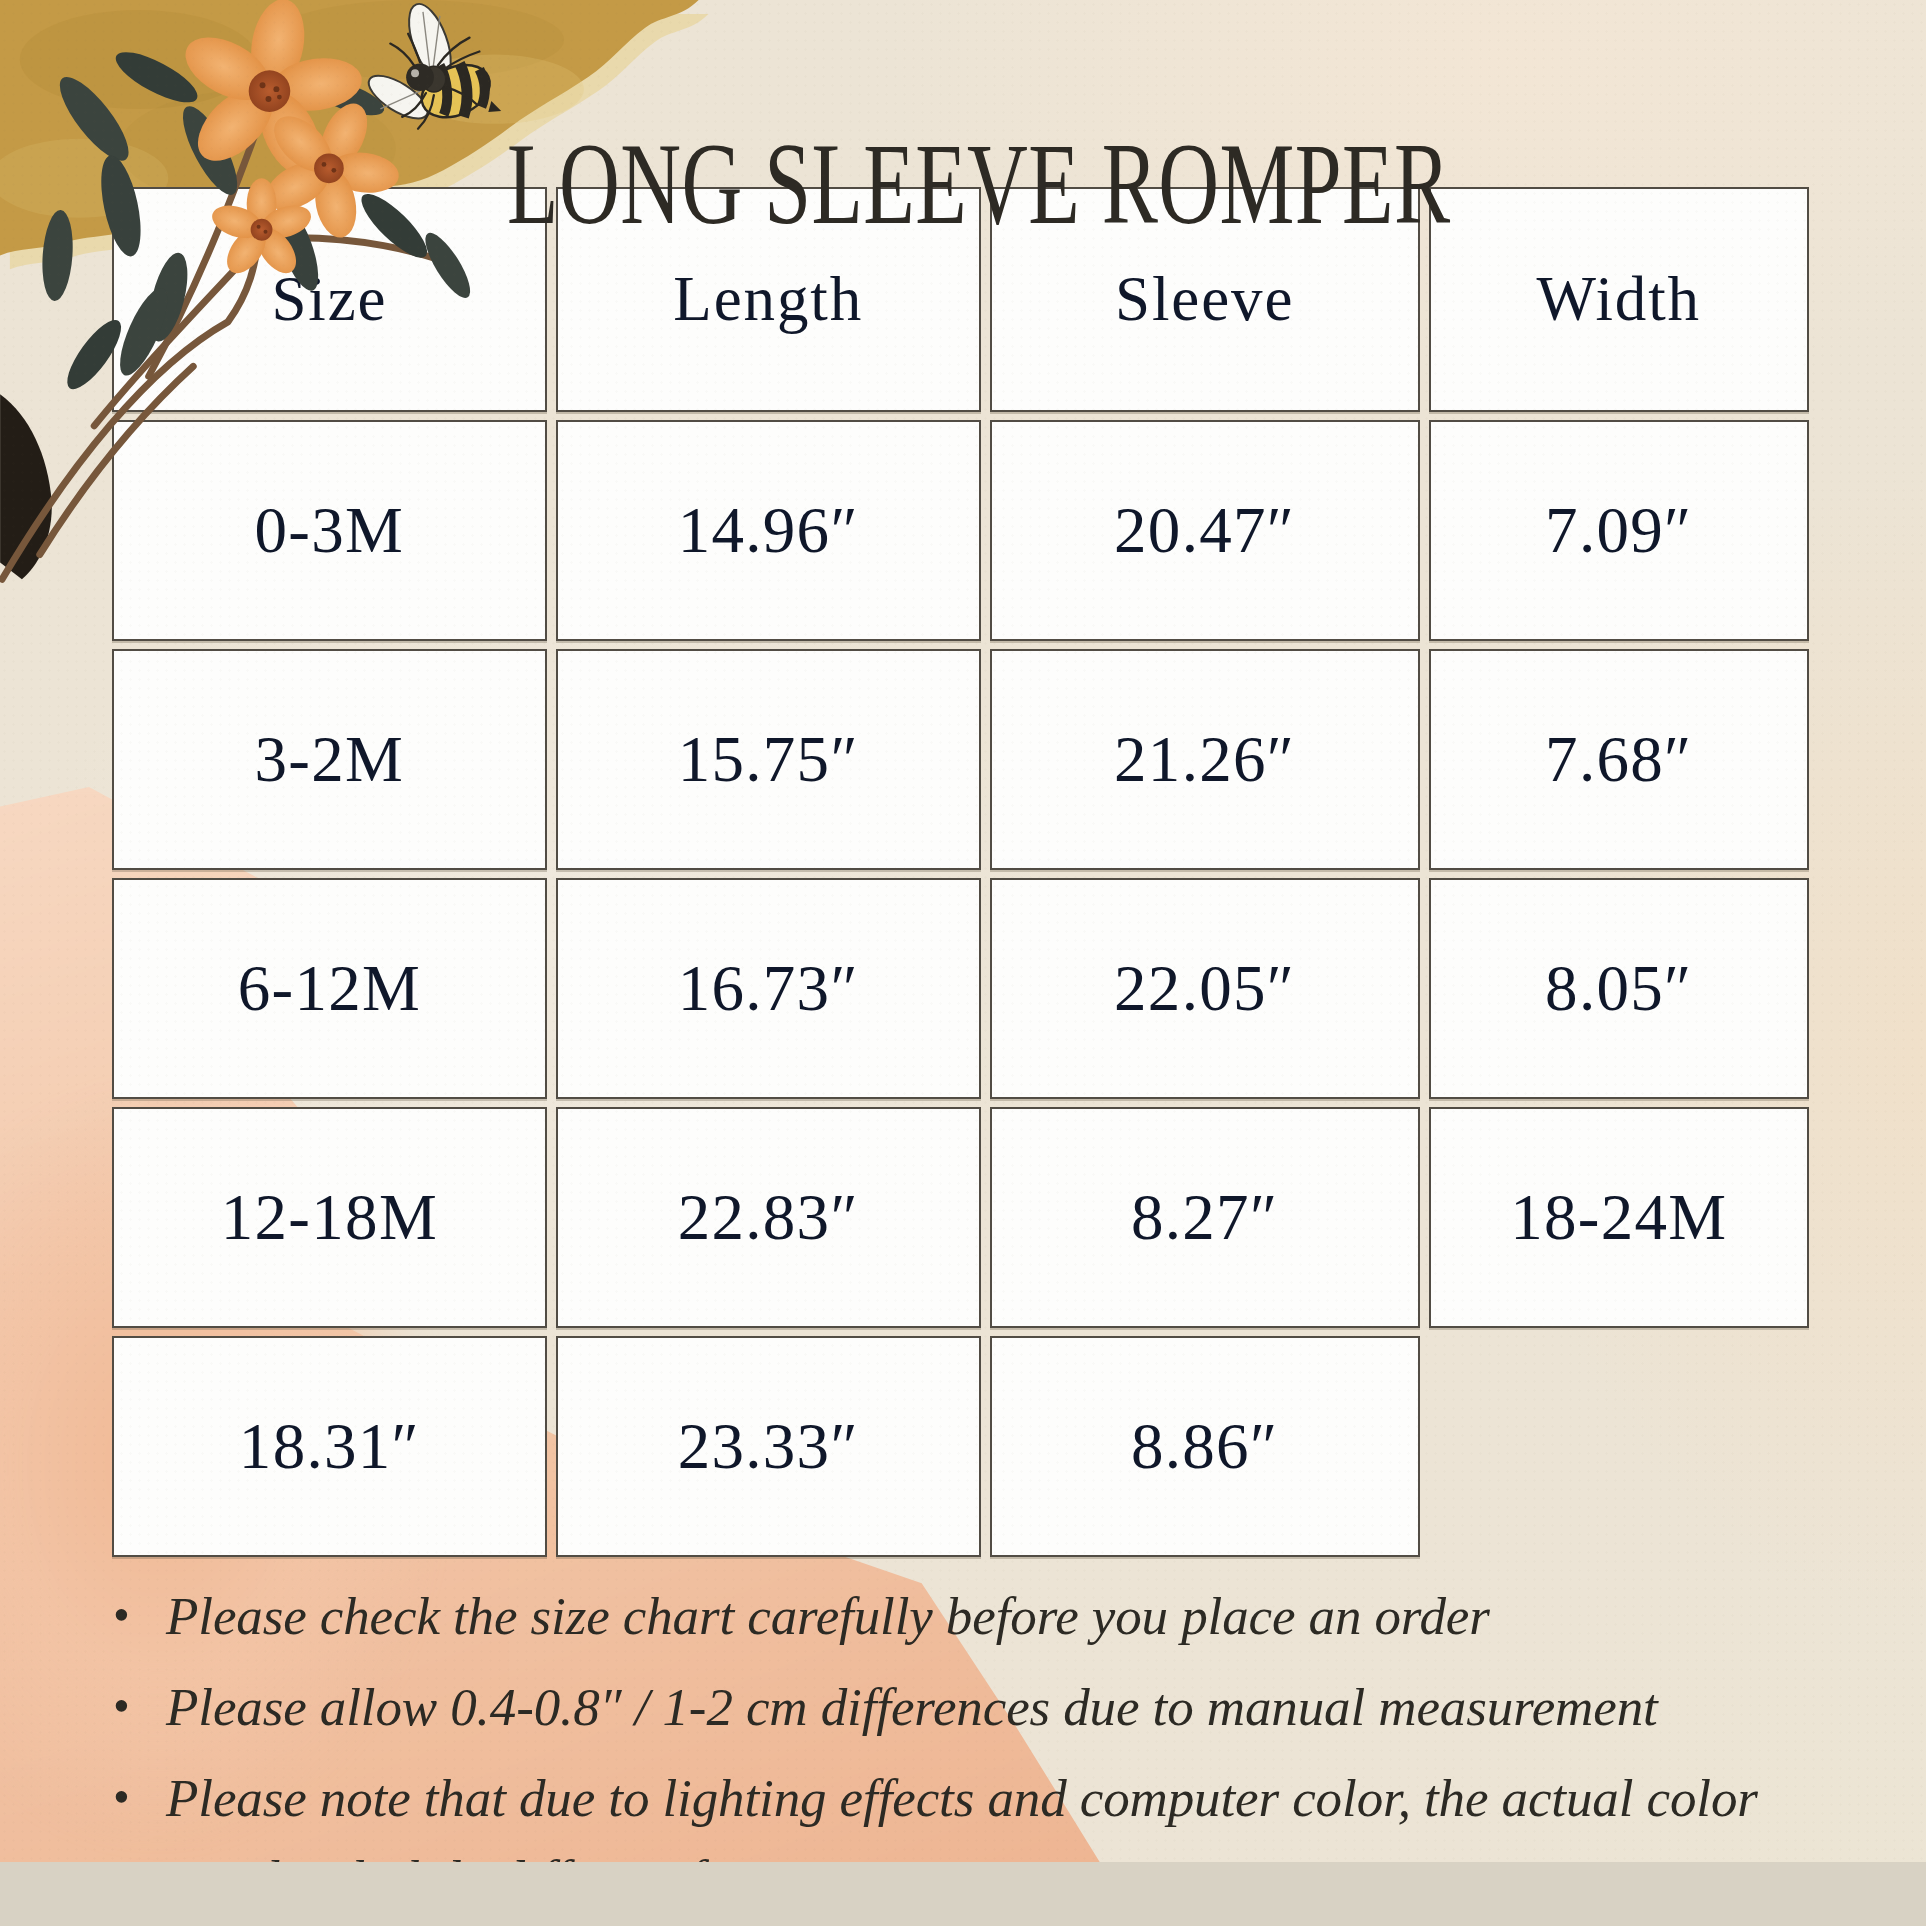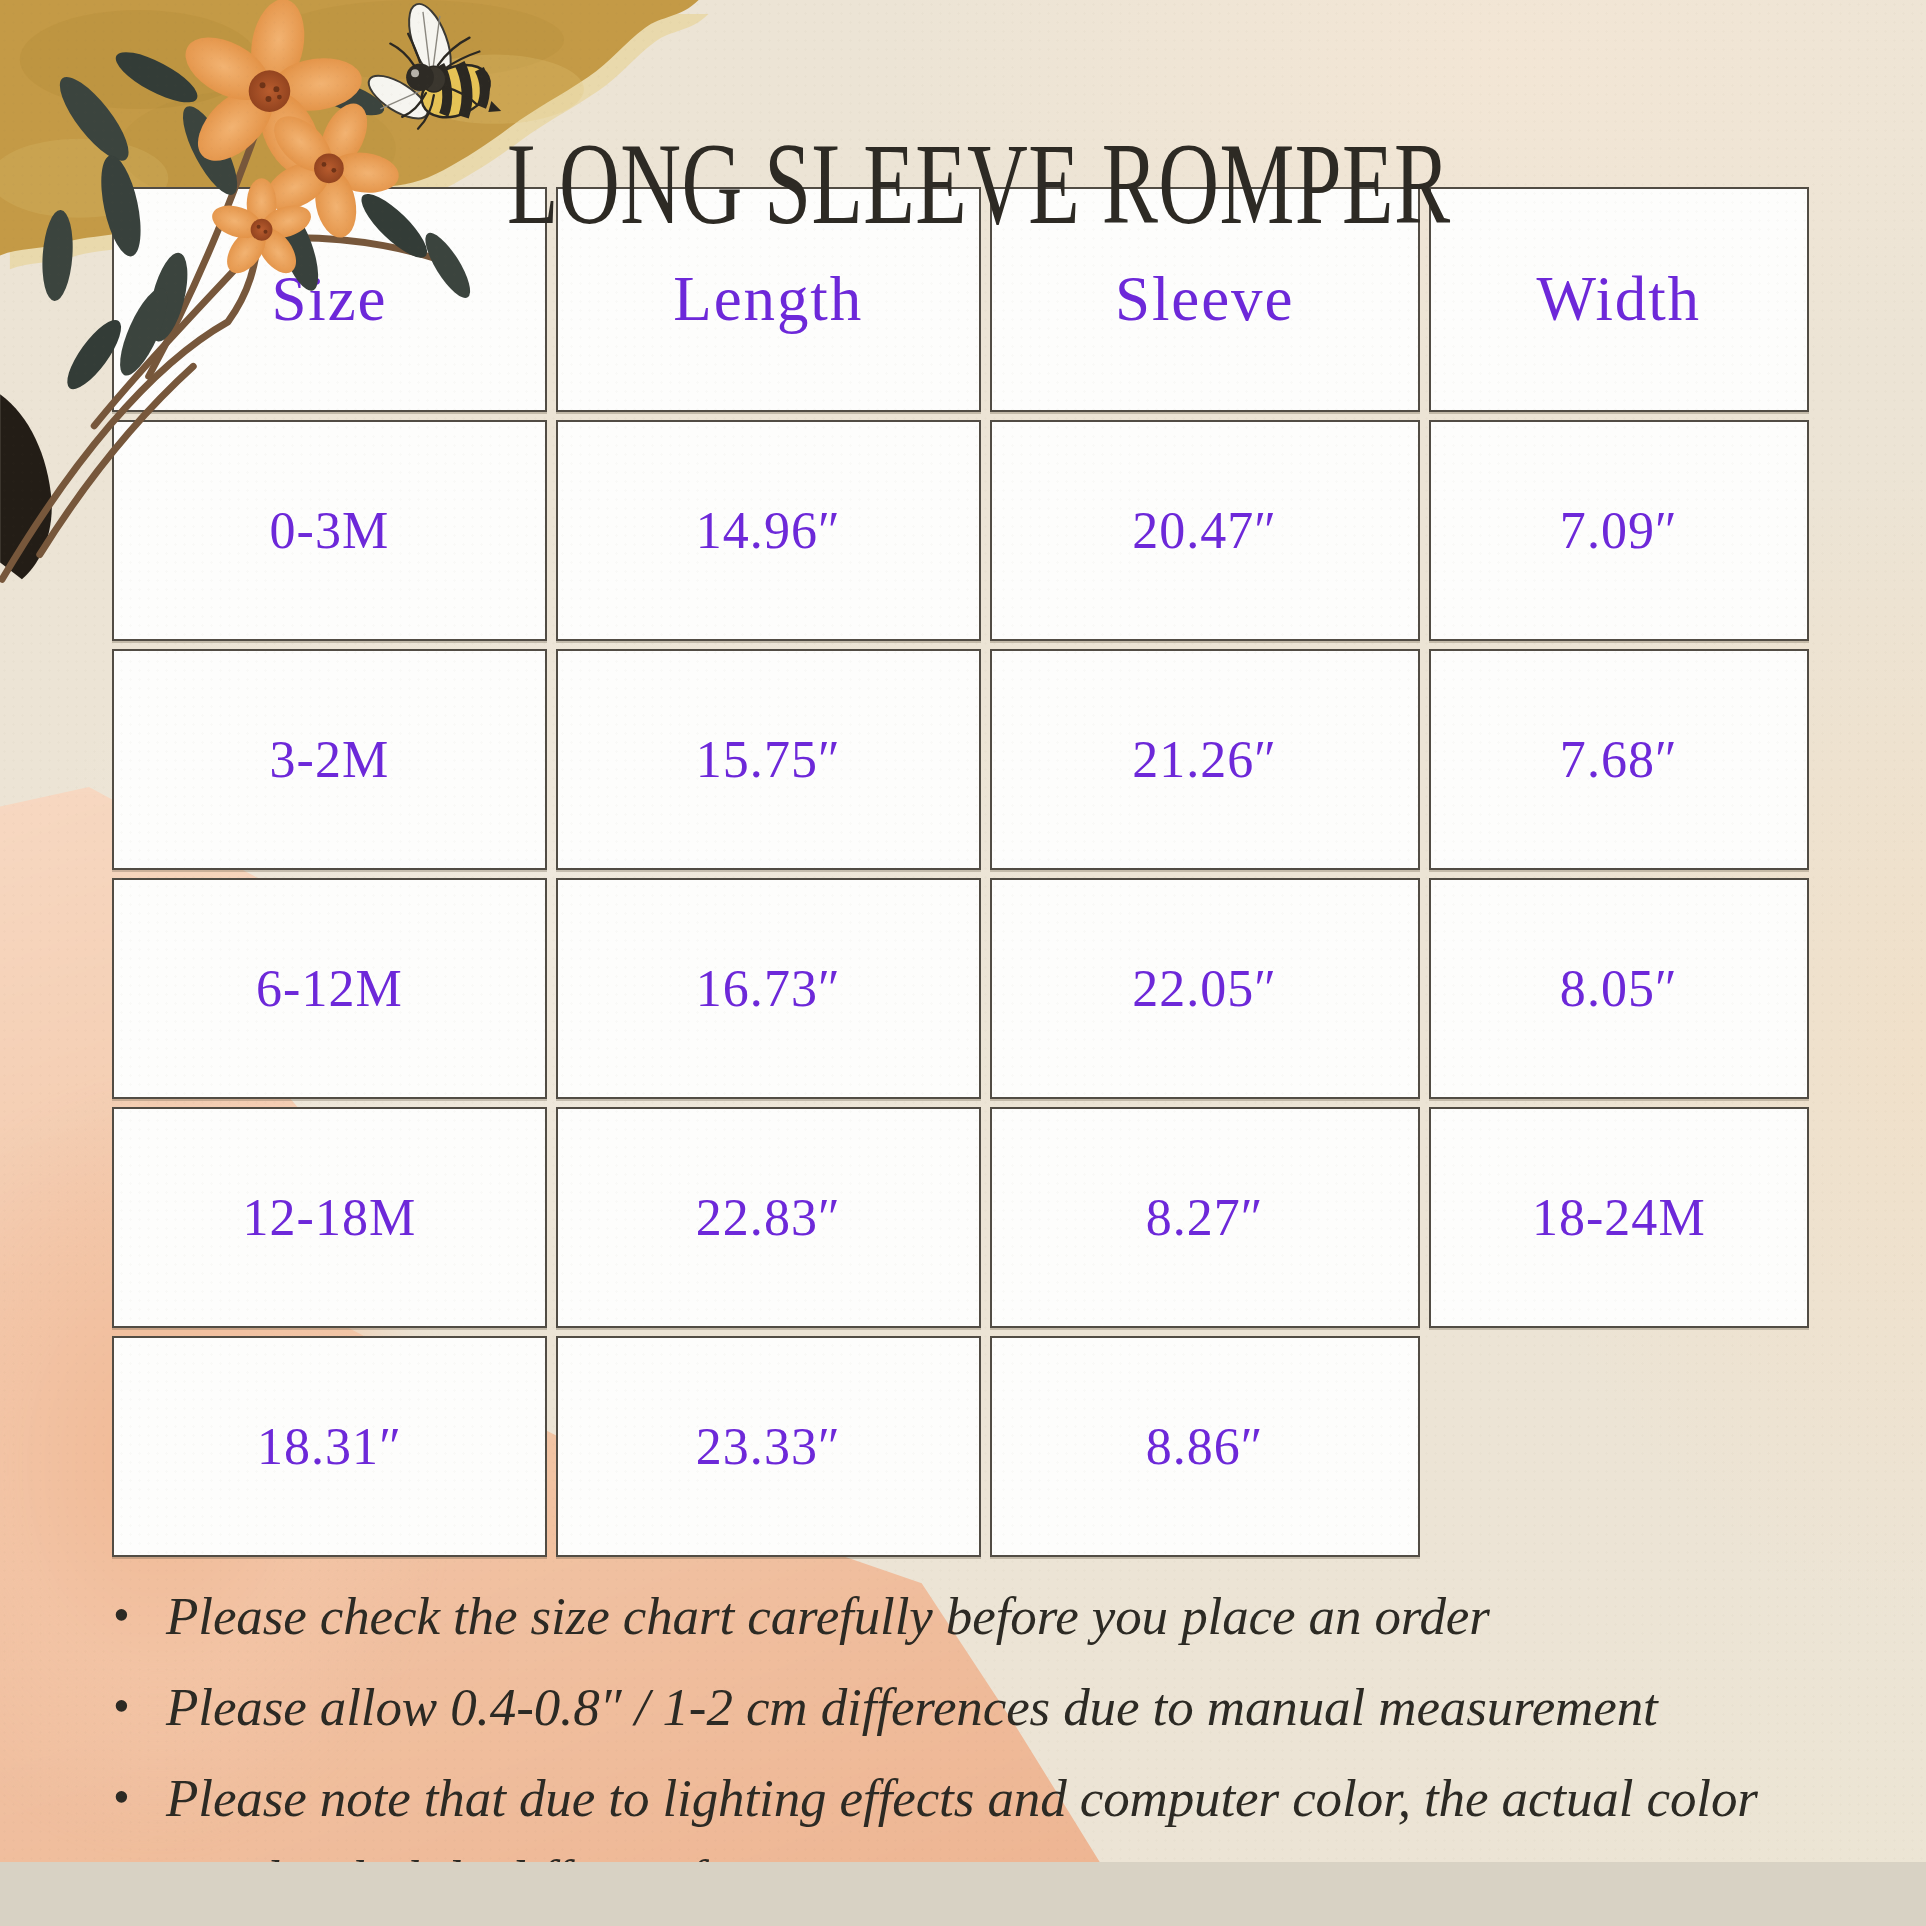--- a/index.html
+++ b/index.html
@@ -52,24 +52,24 @@
     display:grid;
     grid-template-columns:440fr 430fr 435fr 385fr;
     grid-template-rows:225px repeat(5,221px);
     column-gap:9px;row-gap:8px;
   }
   .cell{
     background:#fdfdfc;
     border:2px solid #514c44;
     box-shadow:0 2px 0 rgba(100,90,70,.3);
     display:flex;align-items:center;justify-content:center;
-    color:#6d28d9;
+    color:#0f172a;
   }
   .cell.head{font-size:63px;letter-spacing:.03em;}
-  .cell.data{font-size:52px;letter-spacing:.02em;font-family:Liberation Serif, serif;}
+  .cell.data{font-size:65px;letter-spacing:.02em;font-family:Liberation Serif, serif;}
 
   .notes{
     position:absolute;left:111px;top:1576px;width:1689px;z-index:2;
     list-style:none;margin:0;padding:0;
     font-style:italic;font-size:53px;line-height:81px;color:#2c2a24;
     letter-spacing:-0.002em;
   }
   .notes li{position:relative;padding-left:55px;margin-bottom:10px;}
   .notes li .bullet{
     position:absolute;left:2px;top:-2px;font-style:normal;font-size:48px;color:#2c2a24;

